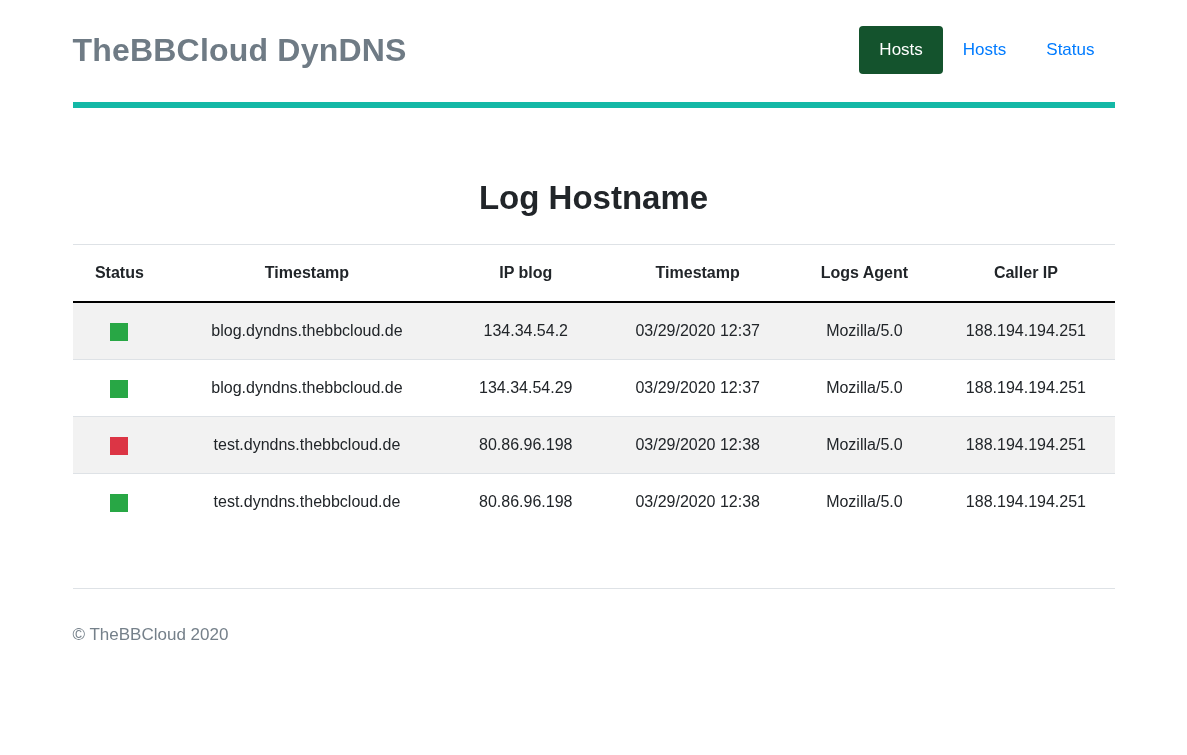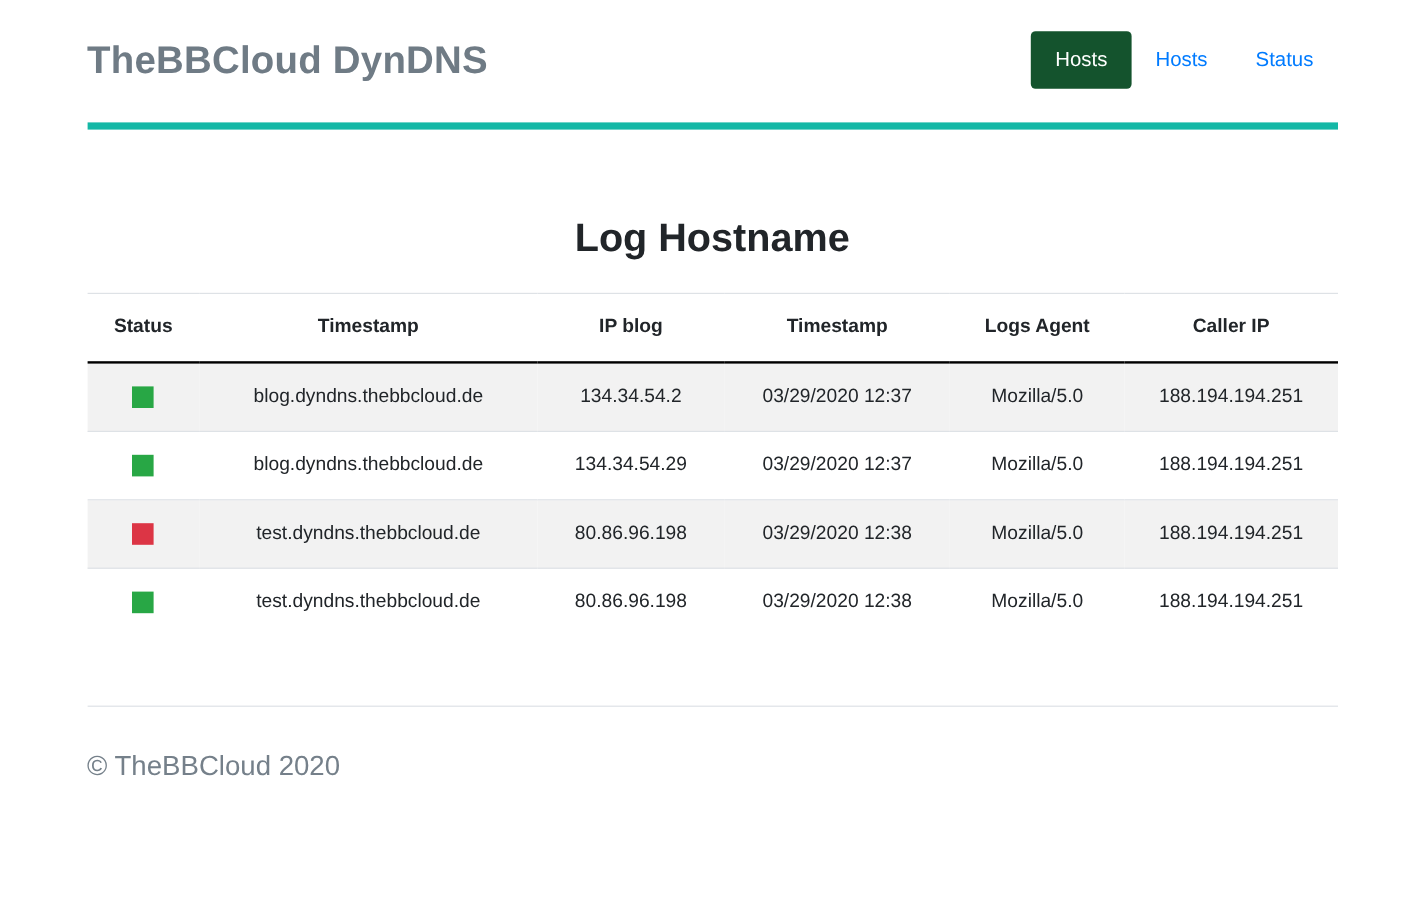--- a/index.html
+++ b/index.html
@@ -97,21 +97,21 @@
   .status-square[data-status="success"] { background: #28a745; }
   .status-square[data-status="error"]   { background: #dc3545; }
 
   
   .site-footer {
     margin-top: 58px;
     border-top: 1px solid #dee2e6;
     padding: 36px 0 40px 0;
   }
   .copyright {
-    font-size: 23px;
+    font-size: 17px;
     color: #75808a;
   }
 </style>
 </head>
 <body>
 
 <header class="container site-header">
   <h1 class="brand">TheBBCloud DynDNS</h1>
   <nav class="nav">
     <a class="nav-link active">Hosts</a>

